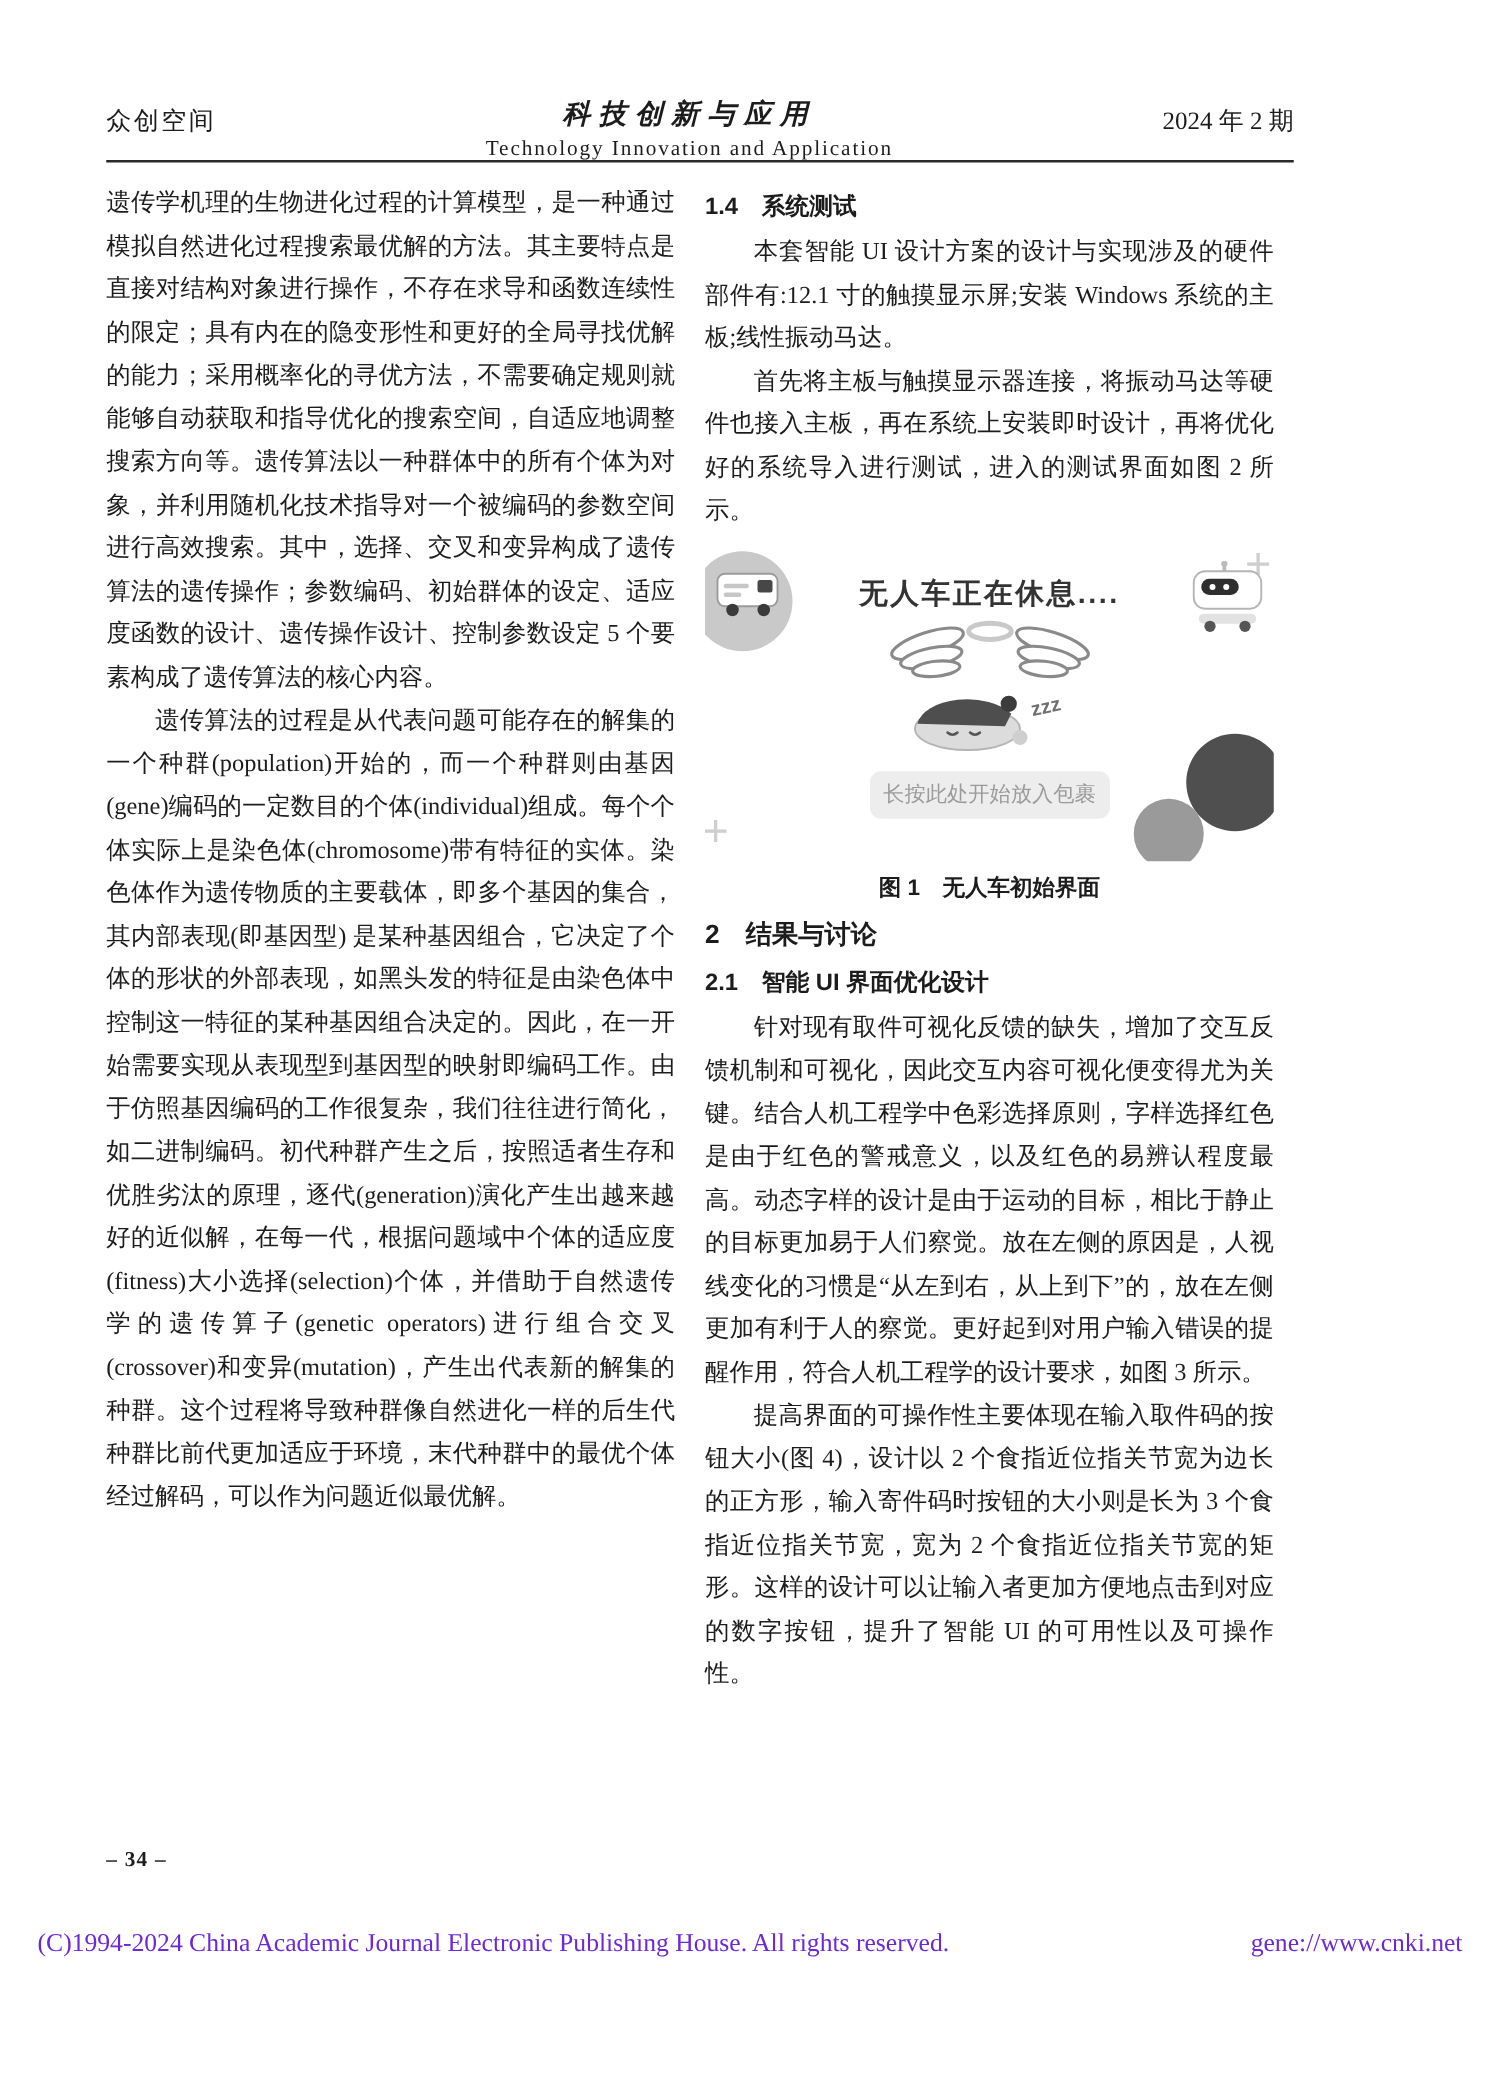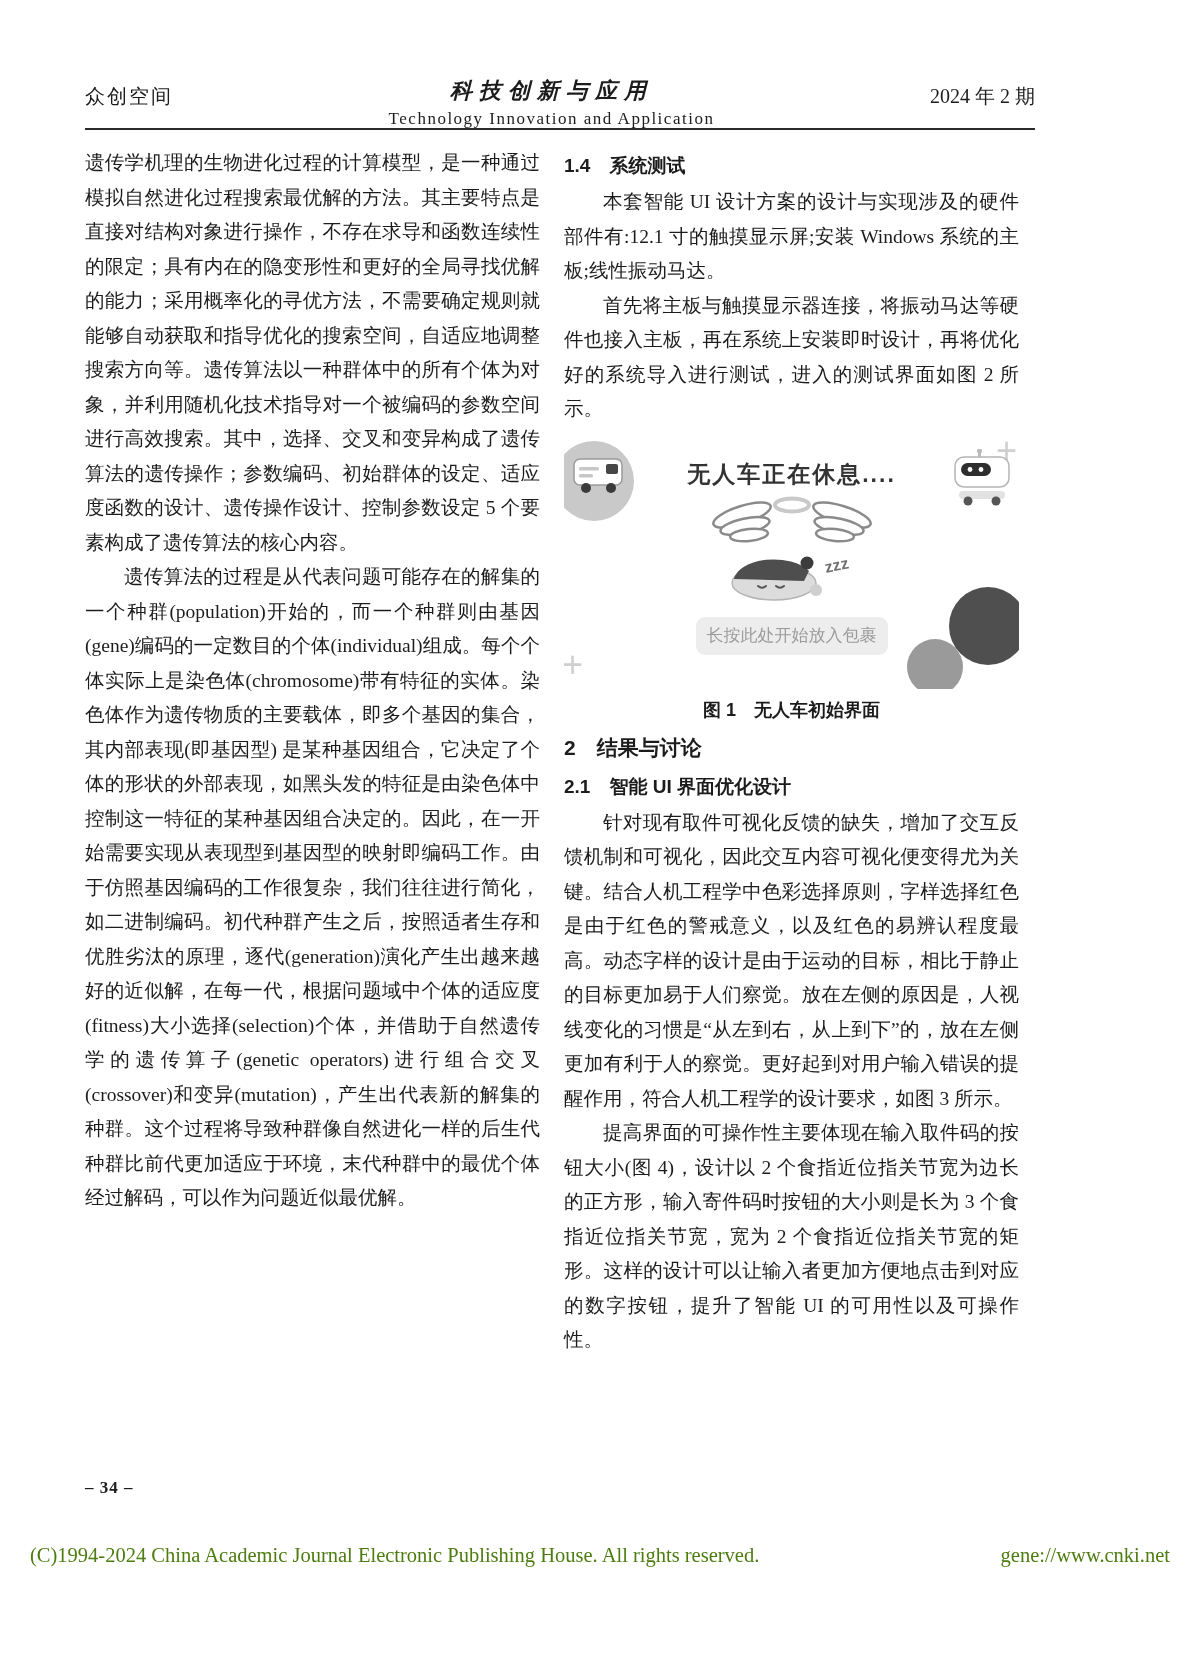--- a/index.html
+++ b/index.html
@@ -58,21 +58,21 @@
   .circle-gray{position:absolute;right:56px;top:202px;width:56px;height:56px;border-radius:50%;background:#9a9a9a;}
   figcaption{
     text-align:center;font-family:"Liberation Sans","DejaVu Sans",sans-serif;
     font-weight:700;font-size:18px;line-height:26px;margin-top:8px;
   }
   
   .page-number{position:absolute;left:85px;top:1478px;font-size:17px;font-weight:700;letter-spacing:1px;}
   .copyright-bar{
     position:absolute;left:30px;right:30px;top:1544px;
     display:flex;justify-content:space-between;align-items:baseline;
-    color:#4d7c0f;font-size:20.5px;font-family:"Liberation Serif","DejaVu Serif",serif;
+    color:#6d28d9;font-size:20.5px;font-family:"Liberation Serif","DejaVu Serif",serif;
   }
 </style>
 </head>
 <body>
 
 <div class="page">
 
   <header class="page-header">
     <div class="hdr-left">众创空间</div>
     <div class="hdr-center">

